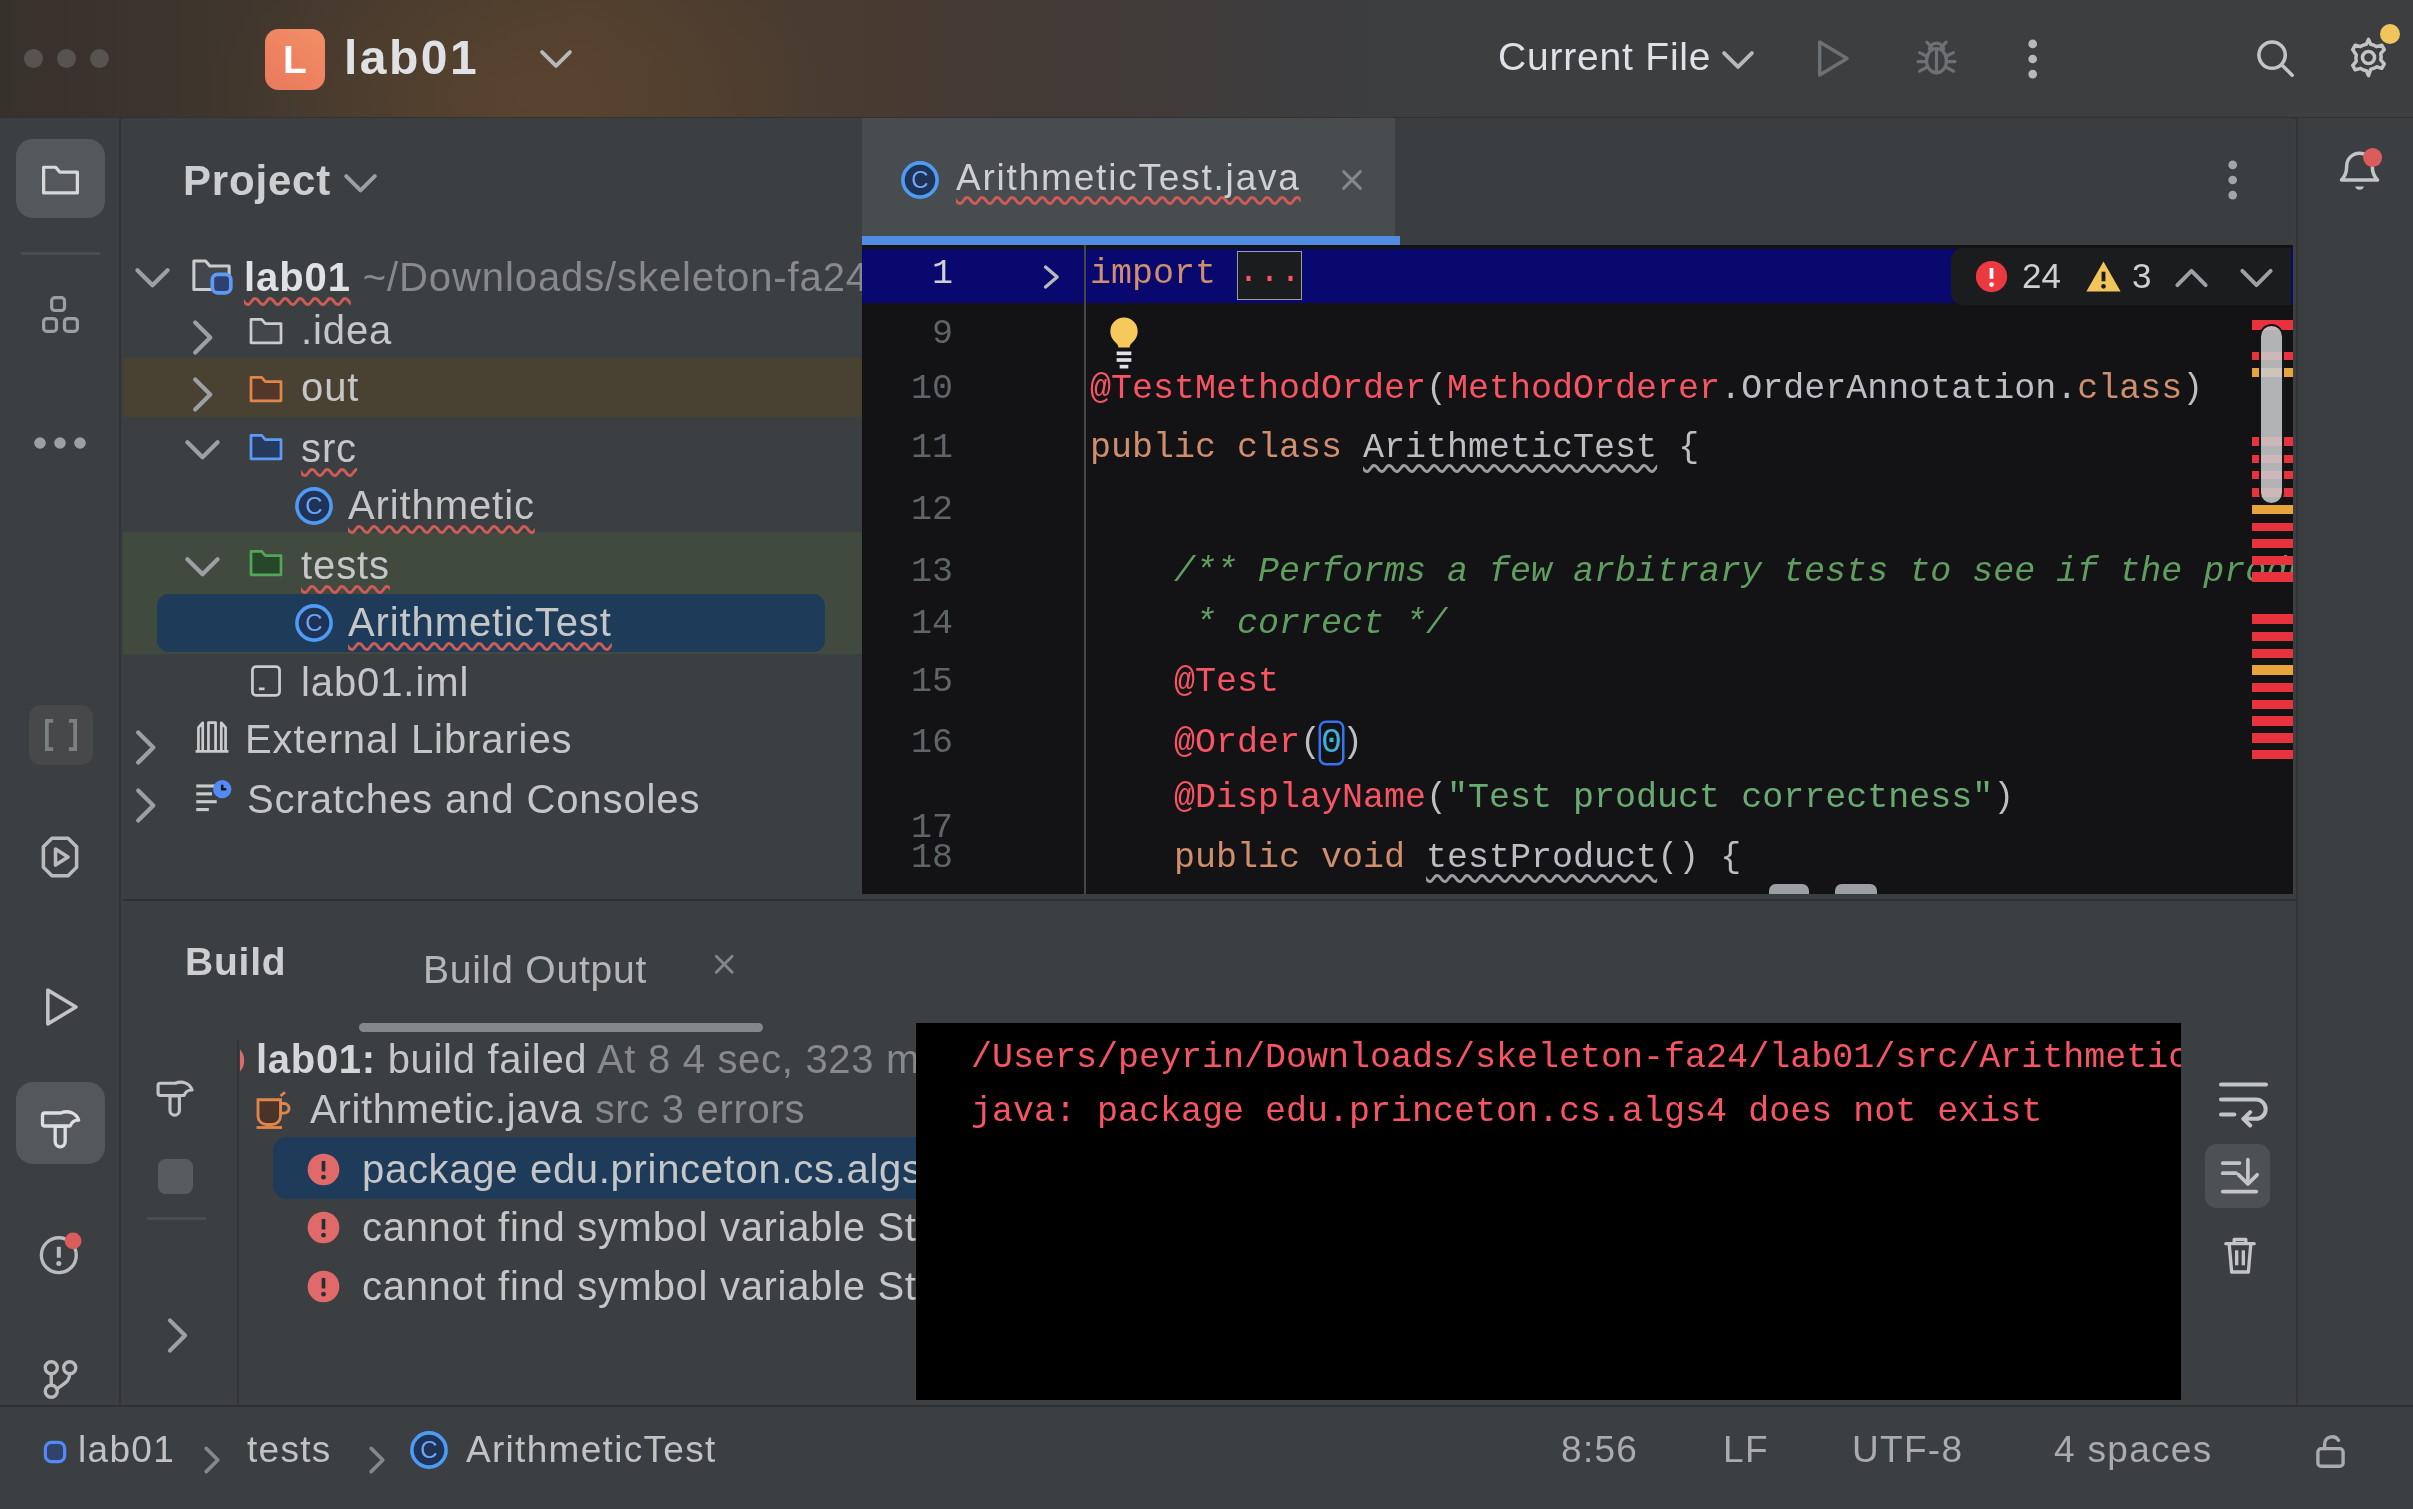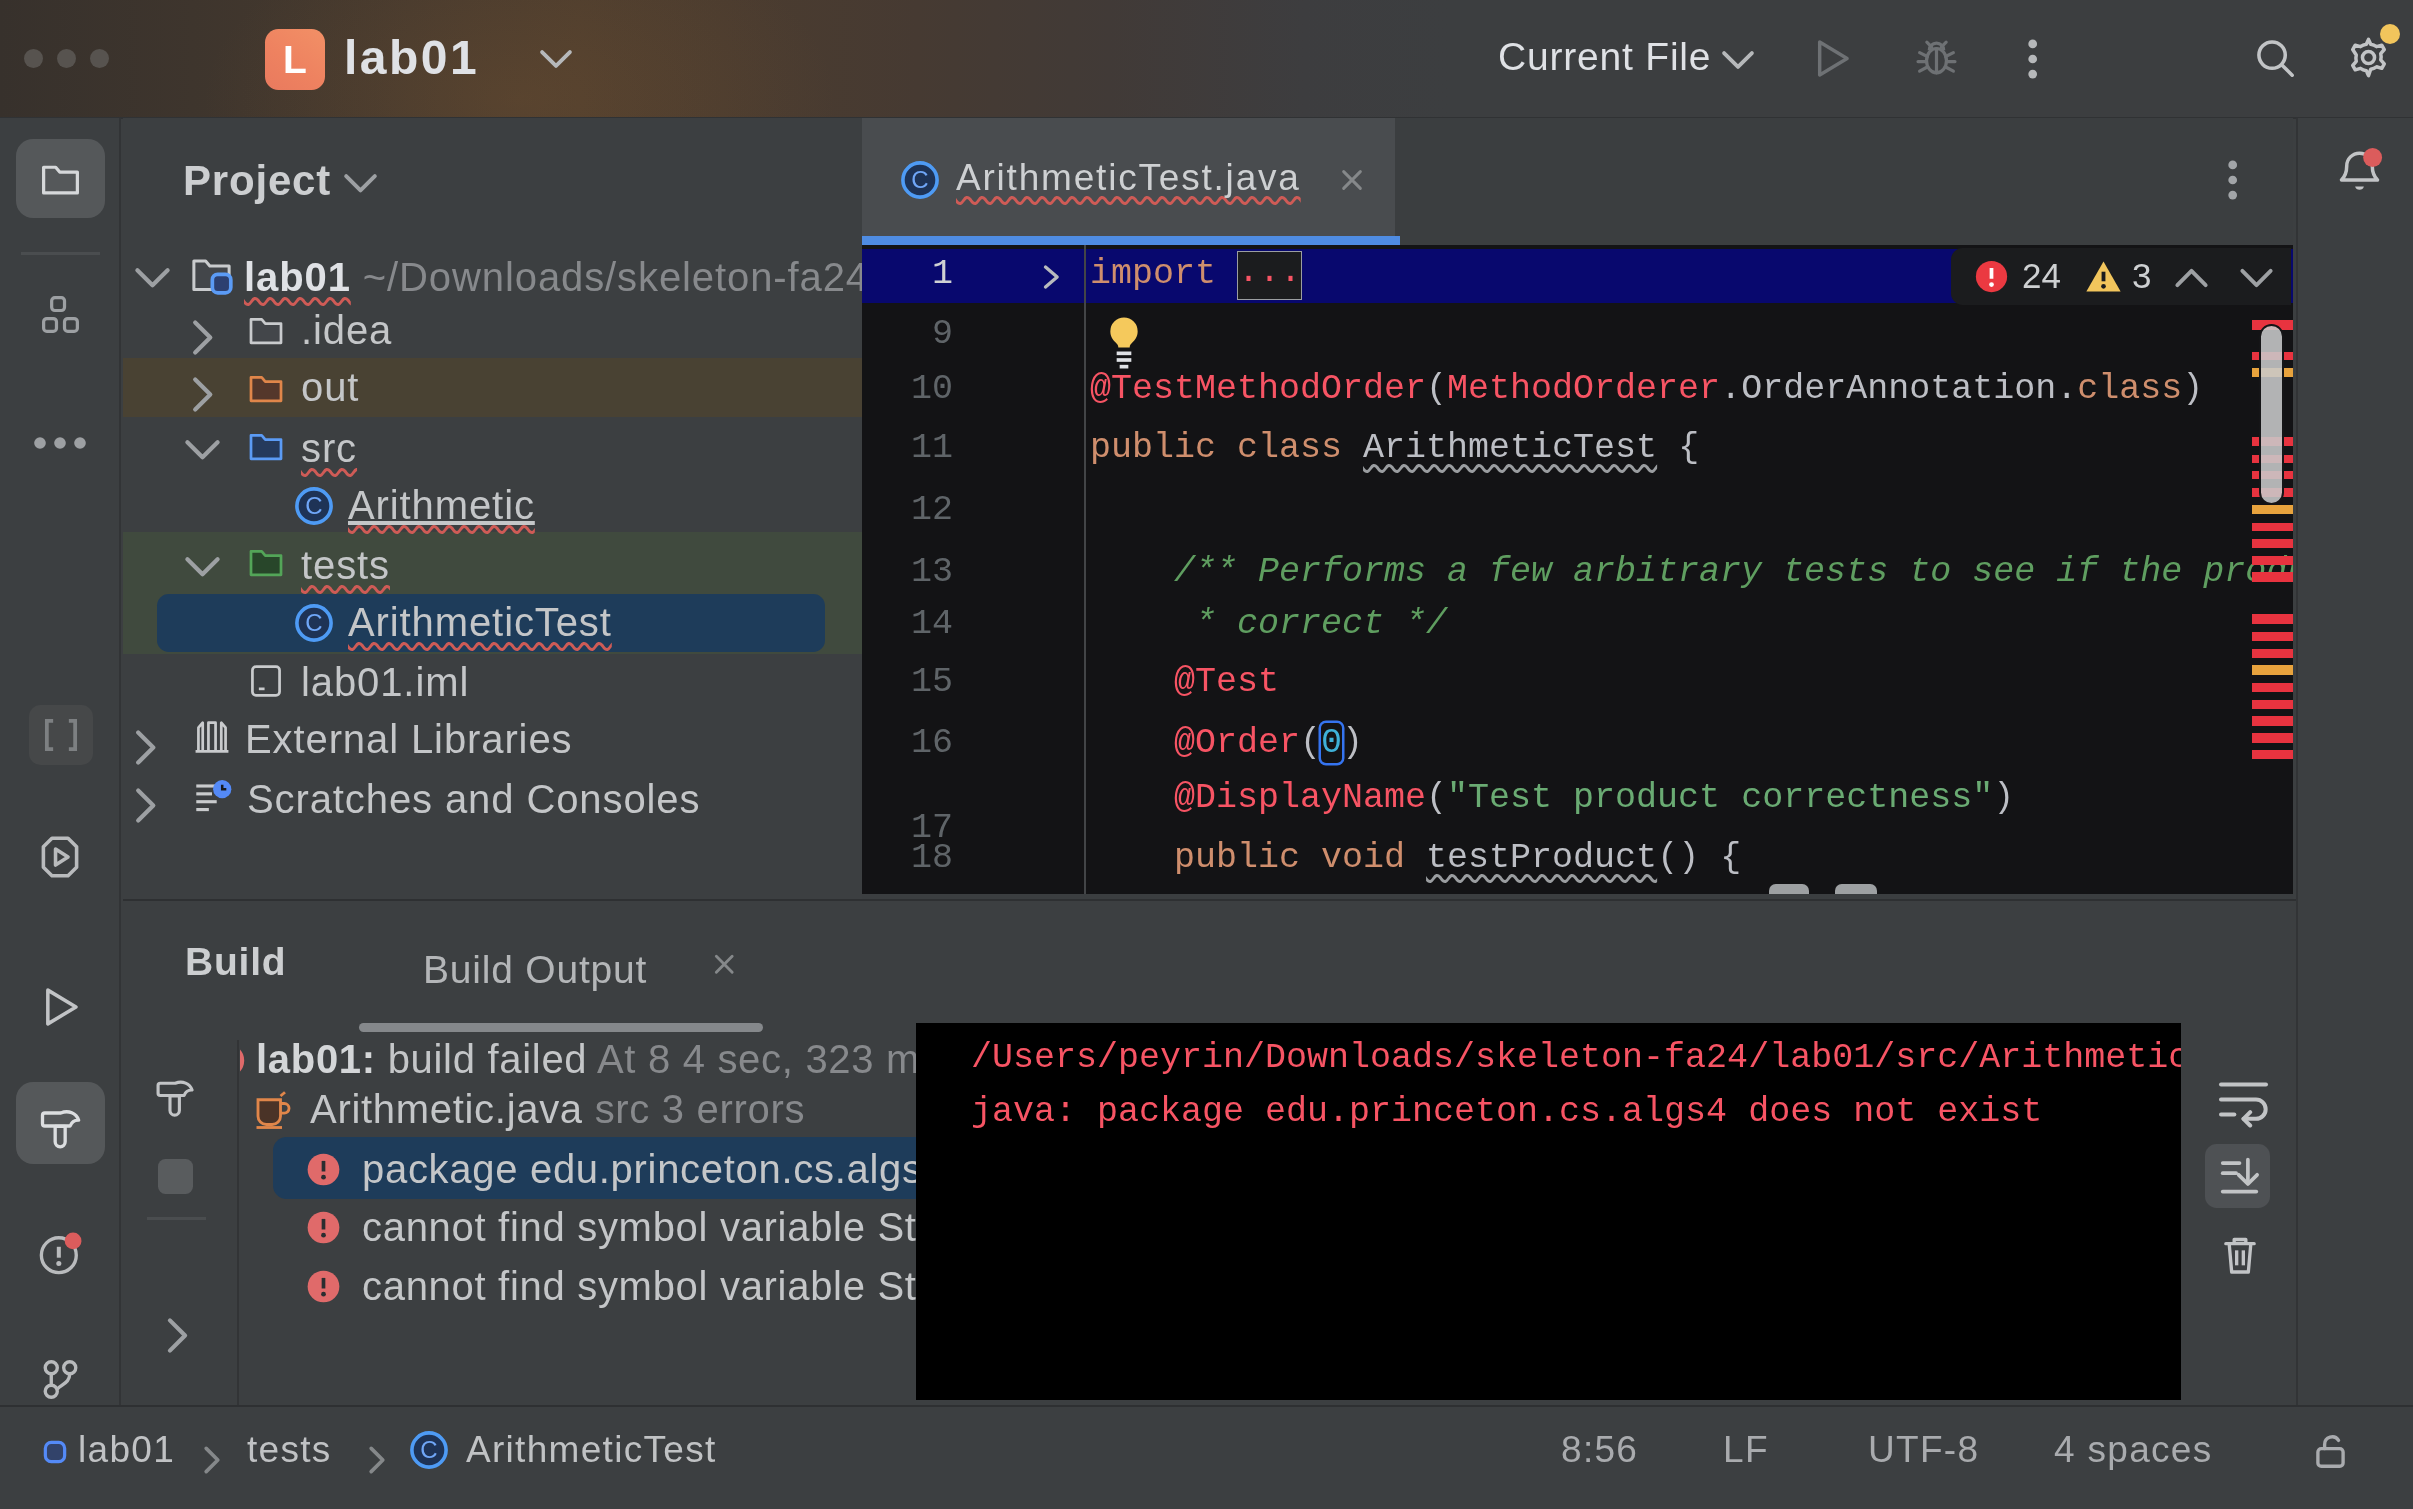--- a/index.html
+++ b/index.html
@@ -231,21 +231,21 @@
       <line x1="4" y1="17" x2="17" y2="17" stroke="#c9cbcd" stroke-width="2"></line>
       <line x1="4" y1="22" x2="12" y2="22" stroke="#c9cbcd" stroke-width="2"></line>
       <circle cx="20.5" cy="9" r="5.8" fill="#548af7"></circle>
       <path d="M20.5 6.2 v2.8 h2.6" fill="none" stroke="#17191c" stroke-width="1.6"></path>
     </svg>
 
     <div class="row" style="left:121px; top:130px;"><span class="b rsq" style="color:#dfe1e5;">lab01</span> <span class="dim">~/Downloads/skeleton-fa24</span></div>
     <div class="row" style="left:178px; top:183px;">.idea</div>
     <div class="row" style="left:178px; top:240px;">out</div>
     <div class="row" style="left:178px; top:301px;"><span class="rsq">src</span></div>
-    <div class="row" style="left:225px; top:358px;text-decoration:underline;"><span class="rsq">Arithmetic</span></div>
+    <div class="row" style="left:225px; top:358px;"><span class="rsq">Arithmetic</span></div>
     <div class="row" style="left:178px; top:418px;"><span class="rsq">tests</span></div>
     <div class="row" style="left:225px; top:475px;"><span class="rsq">ArithmeticTest</span></div>
     <div class="row" style="left:178px; top:535px;">lab01.iml</div>
     <div class="row" style="left:122px; top:592px;">External Libraries</div>
     <div class="row" style="left:124px; top:652px;">Scratches and Consoles</div>
   </div>
   <div class="abs" id="editor">
     <div class="abs" id="tab"></div>
 
     <svg class="abs" style="left:37px; top:41px;" width="42" height="42" viewBox="0 0 28 28">
@@ -461,20 +461,20 @@
       <polyline points="6,6 22,22 6,38" fill="none" stroke="#85888a" stroke-width="5" stroke-linecap="round" stroke-linejoin="round"></polyline>
     </svg>
     <svg class="abs" style="left:408px; top:22px;" width="42" height="42" viewBox="0 0 28 28">
       <circle cx="14" cy="14" r="11.4" fill="#1e3356" stroke="#4e9bf5" stroke-width="2.4"></circle>
       <text x="14" y="19.6" text-anchor="middle" font-family="Liberation Sans" font-size="16" font-weight="500" fill="#6fa6f7">C</text>
     </svg>
     <div class="stxt" style="left:466px; color:#c0c2c4;">ArithmeticTest</div>
 
     <div class="stxt" style="left:1561px;">8:56</div>
     <div class="stxt" style="left:1723px;">LF</div>
-    <div class="stxt" style="left:1852px;margin-left:16px;">UTF-8</div>
+    <div class="stxt" style="left:1852px;">UTF-8</div>
     <div class="stxt" style="left:2054px;">4 spaces</div>
     <svg class="abs" style="left:2311px; top:23.5px;" width="39" height="42" viewBox="0 0 23 25">
       <rect x="4" y="10.5" width="15" height="10.5" rx="2" fill="none" stroke="#a9abae" stroke-width="2"></rect>
       <path d="M8 10.5 V8 a4.5 4.5 0 0 1 8.3-2.4" fill="none" stroke="#a9abae" stroke-width="2" stroke-linecap="round"></path>
     </svg>
   </div>
 
 
 </body></html>

